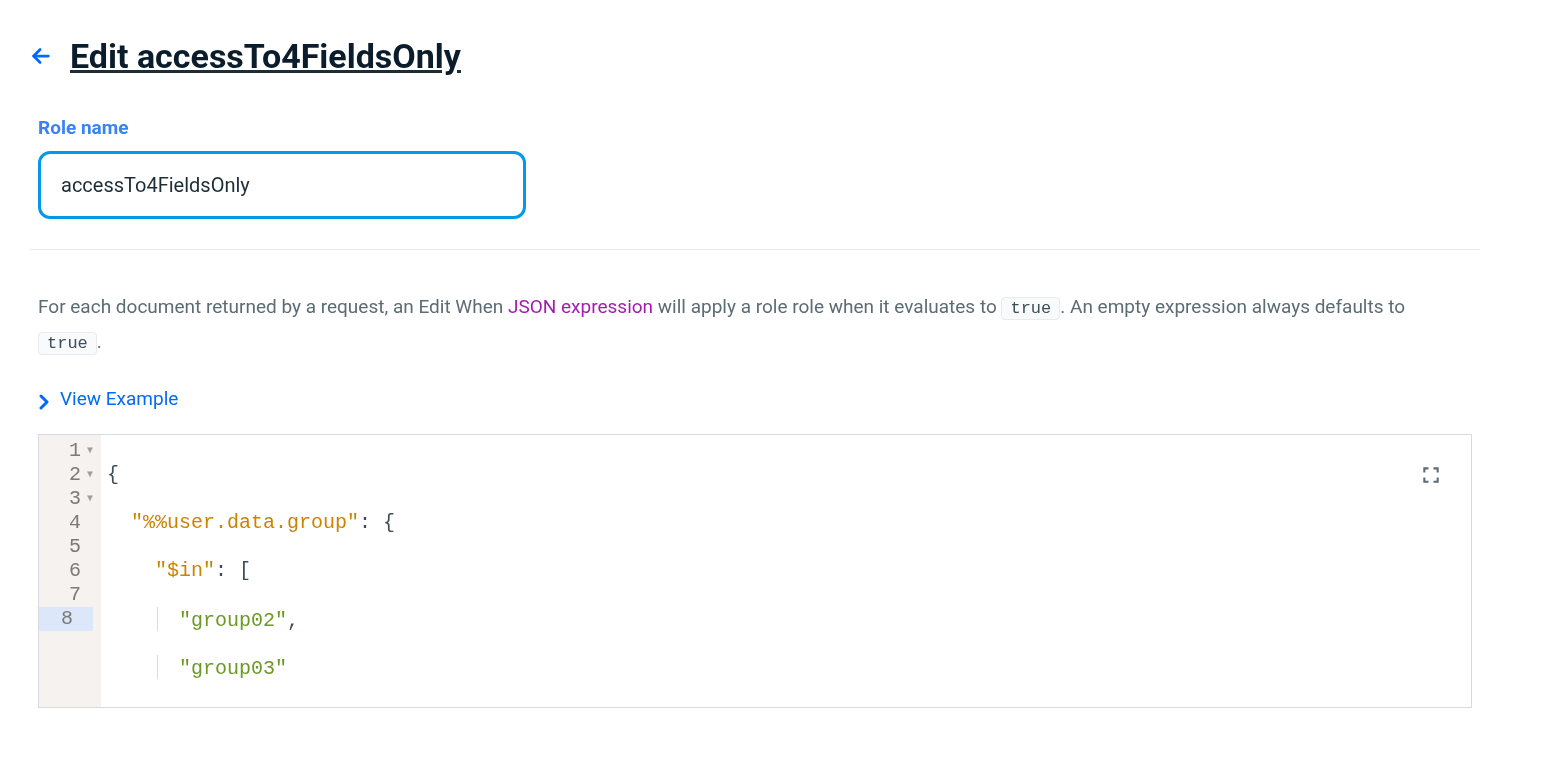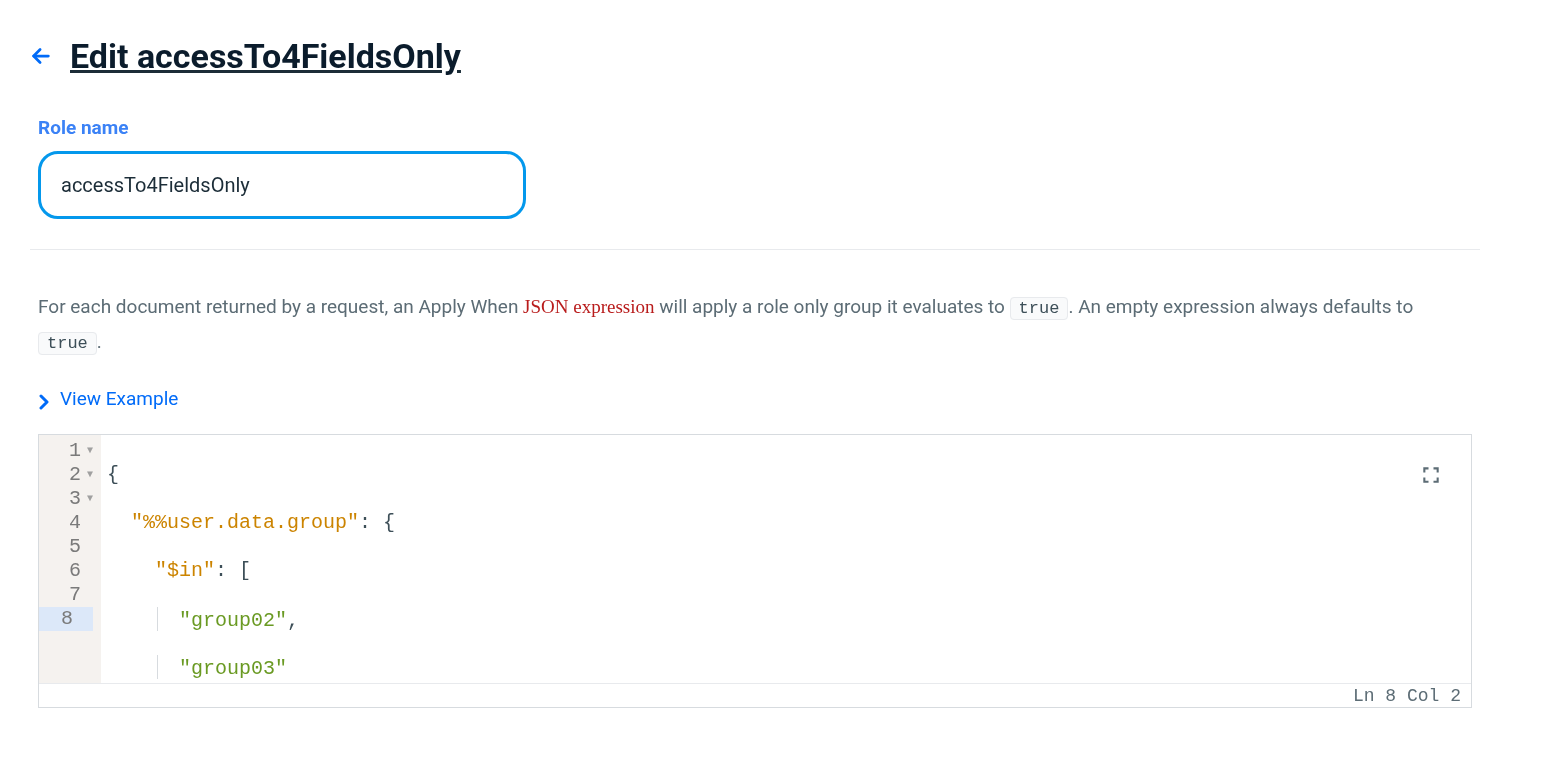--- a/index.html
+++ b/index.html
@@ -40,43 +40,42 @@
   .label {
     font-size: 19px;
     font-weight: 700;
     color: #3b82f6;
     margin-bottom: 12px;
   }
   .role-input {
     width: 488px;
     height: 68px;
     border: 3px solid #0498EC;
-    border-radius: 20px;
+    border-radius: 12px;
     padding: 0 20px;
     font-size: 20px;
     color: #1c2d38;
     outline: none;
     font-family: inherit;
   }
   .divider {
     border: none;
     border-top: 1px solid #e8eaed;
     margin: 30px 0 40px 0;
   }
   .apply-when-desc {
     font-size: 19px;
     color: #5c6c75;
     line-height: 1.8;
     margin-bottom: 28px;
   }
   .link {
-    color: #b91c1c;
+    color: #a21caf;
     text-decoration: none;
     cursor: pointer;
-    font-family: Liberation Serif, serif;
   }
   .code-inline {
     font-family: "SFMono-Regular", Consolas, "Liberation Mono", Menlo, monospace;
     background: #f9fafb;
     border: 1px solid #e8eaed;
     border-radius: 4px;
     padding: 1px 8px;
     font-size: 17px;
     color: #3d4f58;
   }
@@ -189,21 +188,21 @@
 
   <div class="section">
     <div class="label">Role name</div>
     <input class="role-input" type="text" value="accessTo4FieldsOnly" style="">
   </div>
 
   <hr class="divider">
 
   <div class="section">
     <p class="apply-when-desc">
-      <span>For each document returned by a request, an Apply When </span><a class="link">JSON expression</a><span> will apply a role only group it evaluates to </span><code class="code-inline">true</code><span>. An empty expression always defaults to </span><code class="code-inline">true</code><span>.</span>
+      <span>For each document returned by a request, an Edit When </span><a class="link">JSON expression</a><span> will apply a role role when it evaluates to </span><code class="code-inline">true</code><span>. An empty expression always defaults to </span><code class="code-inline">true</code><span>.</span>
     </p>
 
     <div class="view-example">
       <span class="chev">
         <svg width="12" height="16" viewBox="0 0 10 16" fill="none">
             <path d="M2 2 L8 8 L2 14" stroke="#016BF8" stroke-width="3" stroke-linecap="round" stroke-linejoin="round"></path>
           </svg>
       </span>
       <span>View Example</span>
     </div>
@@ -253,18 +252,15 @@
 
 
 
         </div>
         <span class="expand-btn">
           <svg width="20" height="20" viewBox="0 0 24 24" fill="none" stroke="#5c6c75" stroke-width="2.5">
               <path d="M4 9V4h5M20 9V4h-5M4 15v5h5M20 15v5h-5"></path>
             </svg>
         </span>
       </div>
-      <div class="status-bar">
-        <span>Ln 8 Col 2</span>
-      </div>
     </div>
   </div>
 </div>
 
 </body></html>

